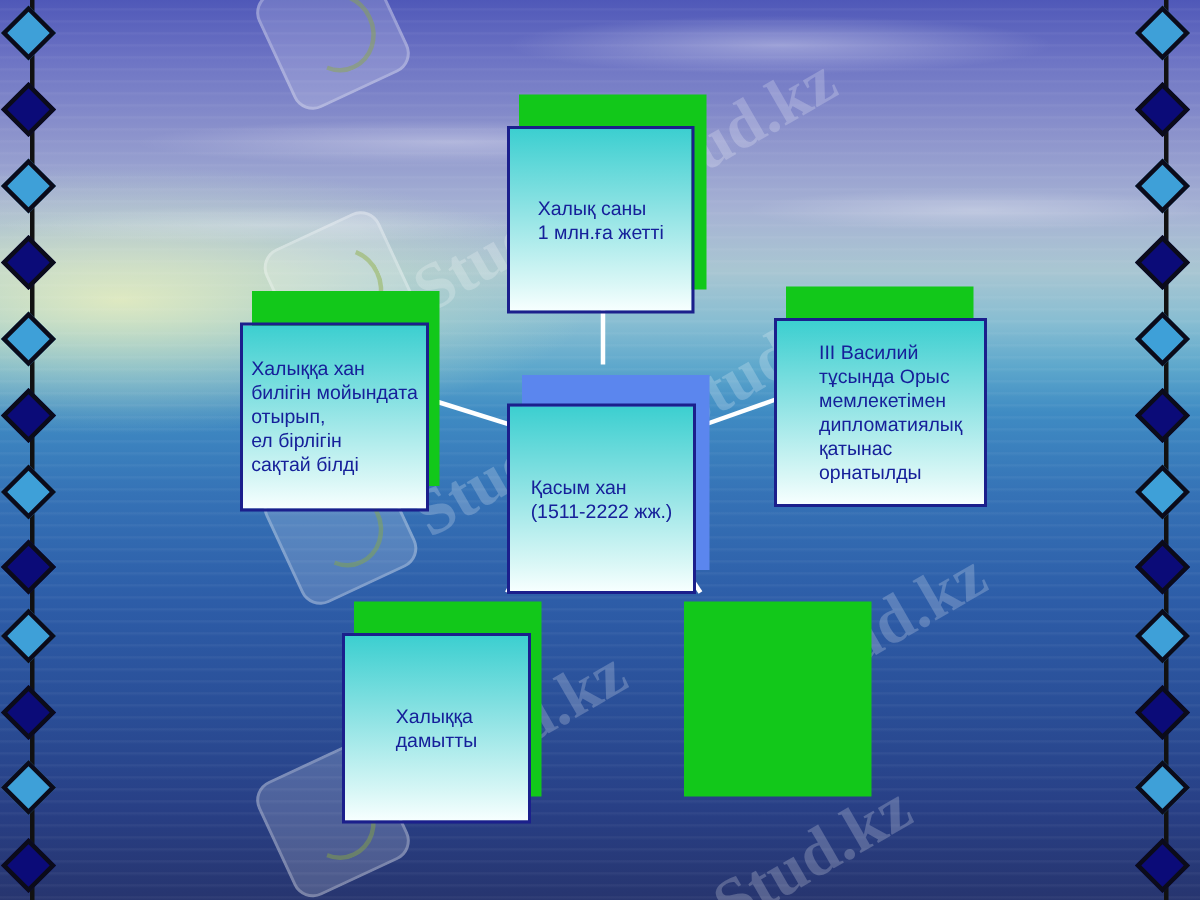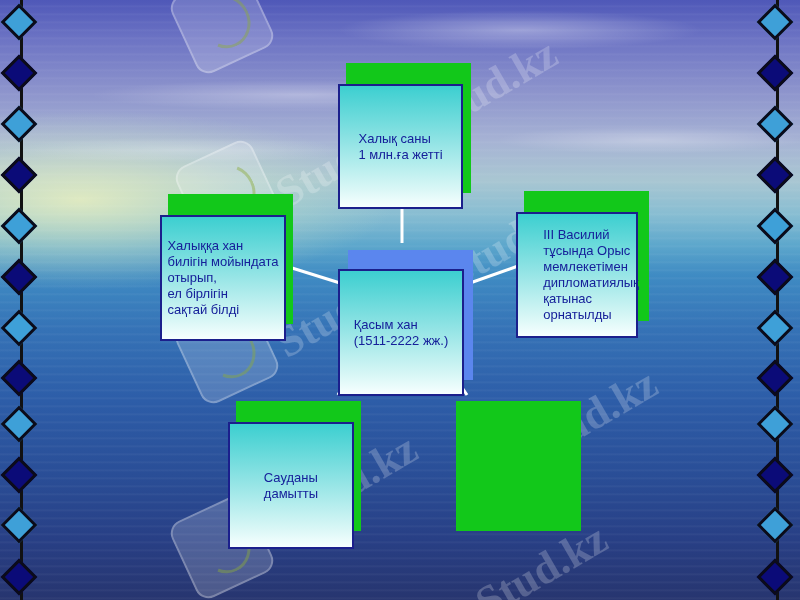--- a/index.html
+++ b/index.html
@@ -119,34 +119,34 @@
   <div class="box-shadow green" style="left:8px;top:8px;width:125px;height:130px;"></div>
   <div class="box" style="width:126px;height:126px;">Халыққа хан
 билігін мойындата
 отырып,
 ел бірлігін
 сақтай білді</div>
 </div>
 
 <div class="box-wrap" style="left:516px;top:183px;width:133px;height:138px;">
   <div class="box-shadow green" style="left:8px;top:8px;width:125px;height:130px;"></div>
-  <div class="box" style="width:122px;height:126px;padding-left:28px;">ІІІ Василий
+  <div class="box" style="width:142px;height:126px;padding-left:28px;">ІІІ Василий
 тұсында Орыс
 мемлекетімен
 дипломатиялық
 қатынас орнатылды</div>
 </div>
 
 <div class="box-wrap" style="left:338px;top:240px;width:135px;height:140px;">
   <div class="box-shadow blue" style="left:10px;top:10px;width:125px;height:130px;"></div>
   <div class="box" style="width:126px;height:127px;">Қасым хан
 (1511-2222 жж.)</div>
 </div>
 
 <div class="box-wrap" style="left:228px;top:393px;width:133px;height:138px;">
   <div class="box-shadow green" style="left:8px;top:8px;width:125px;height:130px;"></div>
-  <div class="box" style="width:126px;height:127px;">Сауданы
+  <div class="box" style="width:126px;height:127px;">Халыққа
 дамытты</div>
 </div>
 
 <div class="box-wrap" style="left:448px;top:393px;width:133px;height:138px;">
   <div class="box-shadow green" style="left:8px;top:8px;width:125px;height:130px;"></div>
 </div>
 
 </body></html>

